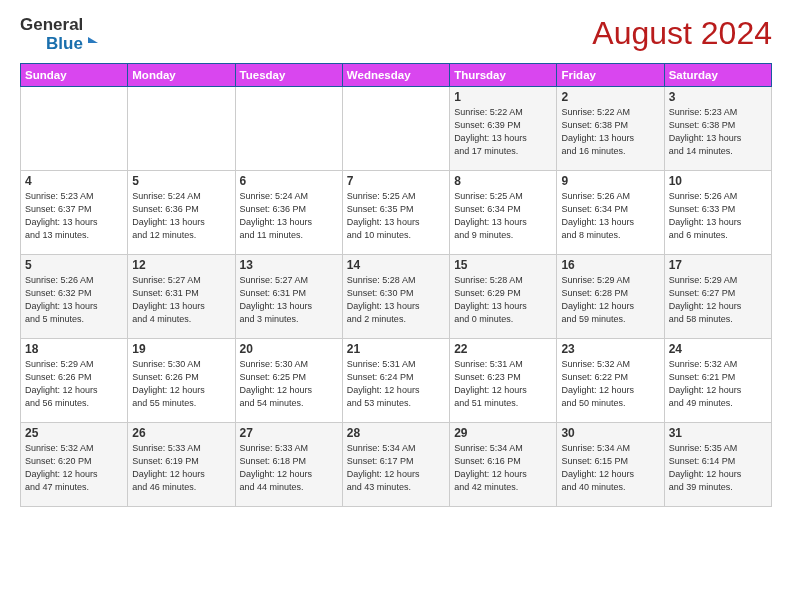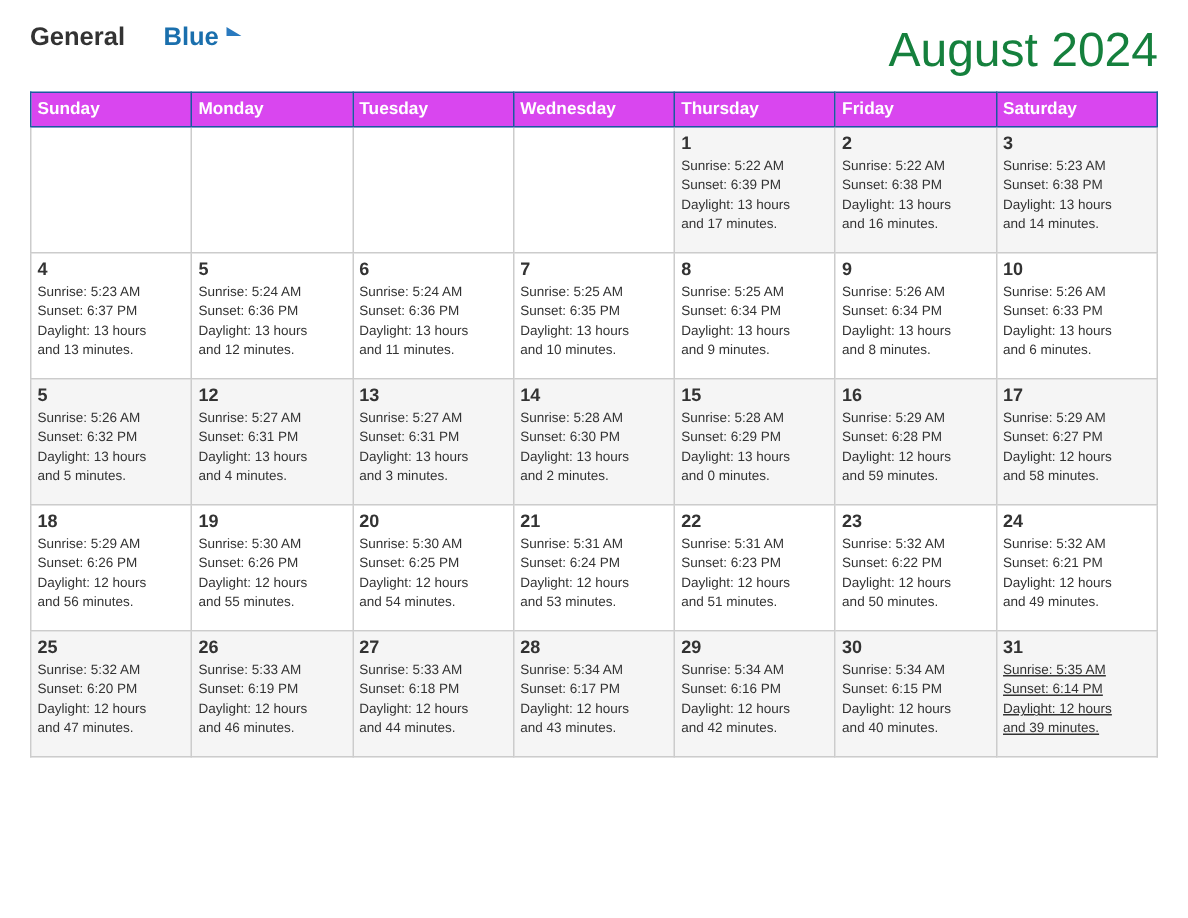--- a/index.html
+++ b/index.html
@@ -24,21 +24,21 @@
       display: flex;
       align-items: center;
       gap: 4px;
     }
     .title-block {
       text-align: right;
     }
     .month-year {
       font-size: 32px;
       font-weight: 300;
-      color: #15803d;
+      color: #b91c1c;
       line-height: 1.1;
     }
     .location {
       font-size: 14px;
       color: #555;
     }
     table {
       width: 100%;
       border-collapse: collapse;
       table-layout: fixed;
@@ -82,21 +82,21 @@
     .empty-cell {
       background: #fff !important;
     }
   </style>
 </head>
 <body>
 
 <div class="page">
   <div class="header">
     <div class="logo">
-  <div style="display:flex;flex-direction:row;line-height:1.1;">
+  <div style="display:flex;flex-direction:column;line-height:1.1;">
     <span style="font-size:17px;font-weight:bold;color:#333;">General</span>
     <div style="display:flex;align-items:center;gap:2px;margin-left:26px;">
       <svg width="52" height="18" viewBox="0 0 52 18">
         <text x="0" y="14" font-size="17" font-weight="bold" fill="#1a6fad" font-family="Arial">Blue</text>
         <polygon points="42,2 52,8 42,8" fill="#2a7abf"></polygon>
       </svg>
     </div>
   </div>
 </div>
     <div class="title-block">
@@ -335,21 +335,21 @@
           </td>
           <td>
             <span class="day-num">30</span>
             <div class="day-info" style="white-space: pre-line;">Sunrise: 5:34 AM
 Sunset: 6:15 PM
 Daylight: 12 hours
 and 40 minutes.</div>
           </td>
           <td>
             <span class="day-num">31</span>
-            <div class="day-info" style="white-space: pre-line; text-decoration: underline;">Sunrise: 5:35 AM
+            <div class="day-info" style="white-space: pre-line;">Sunrise: 5:35 AM
 Sunset: 6:14 PM
 Daylight: 12 hours
 and 39 minutes.</div>
           </td>
         </tr>
       </tbody>
   </table>
 </div>
 
 </body></html>

